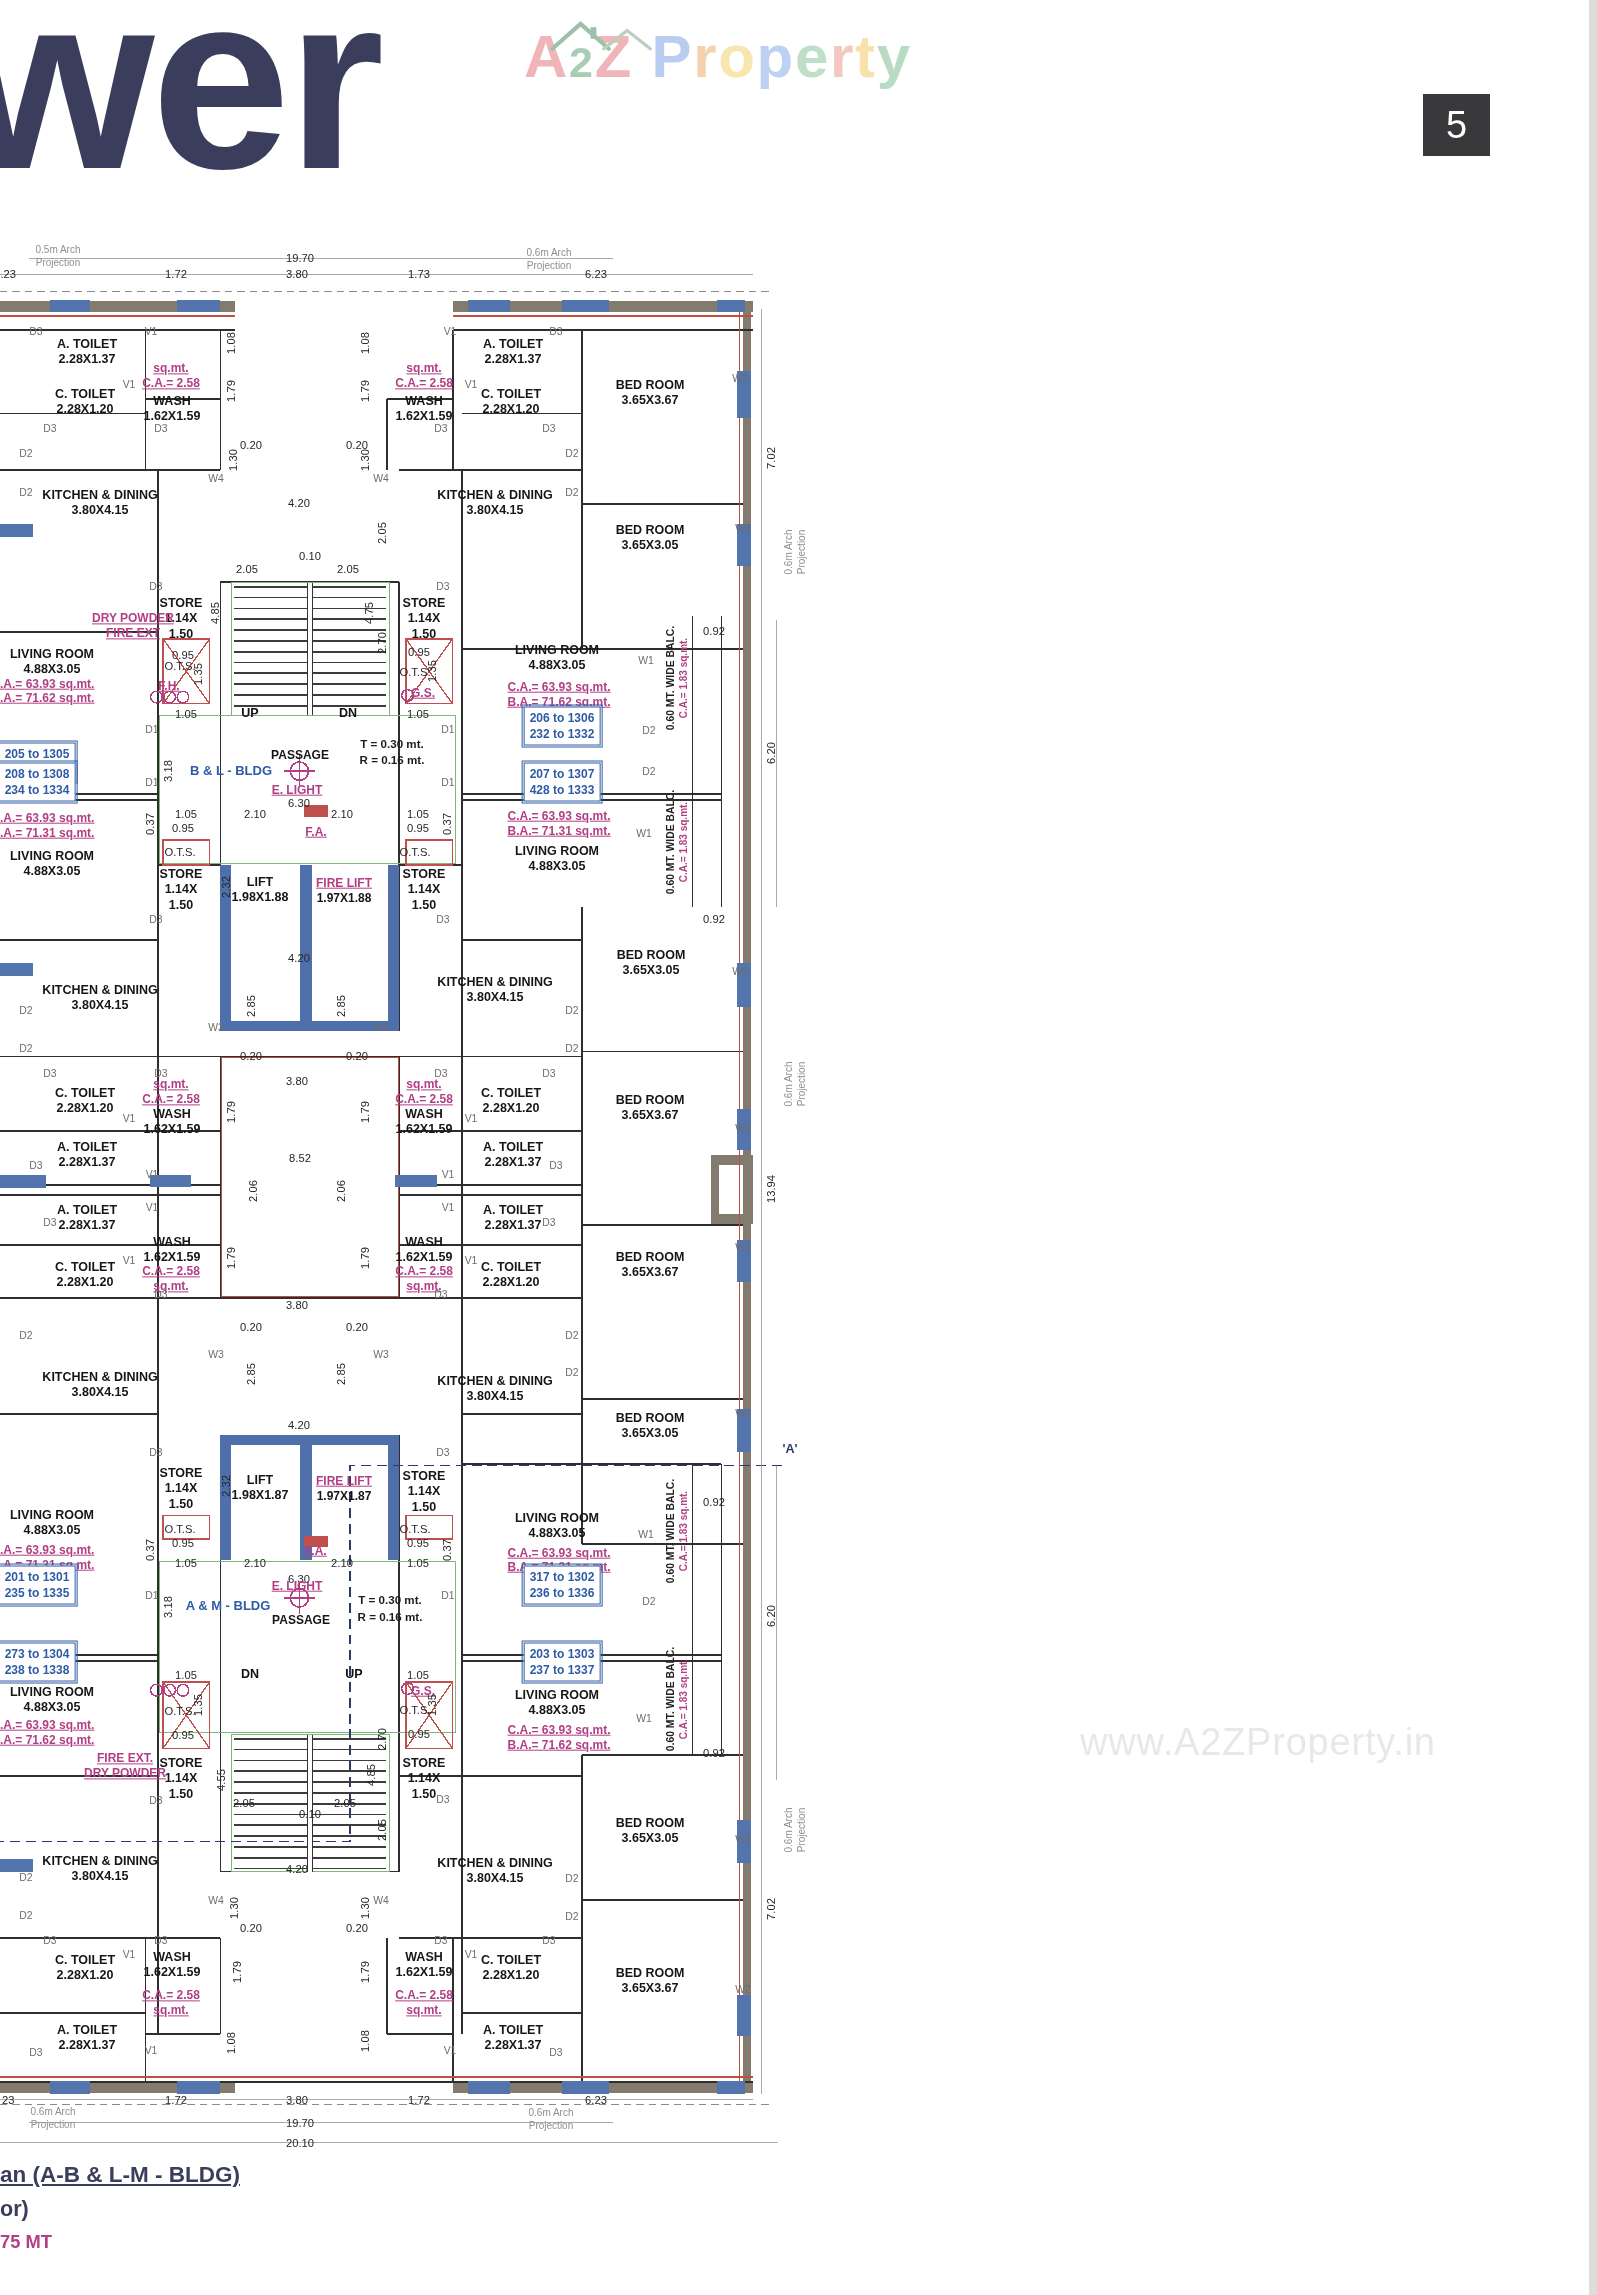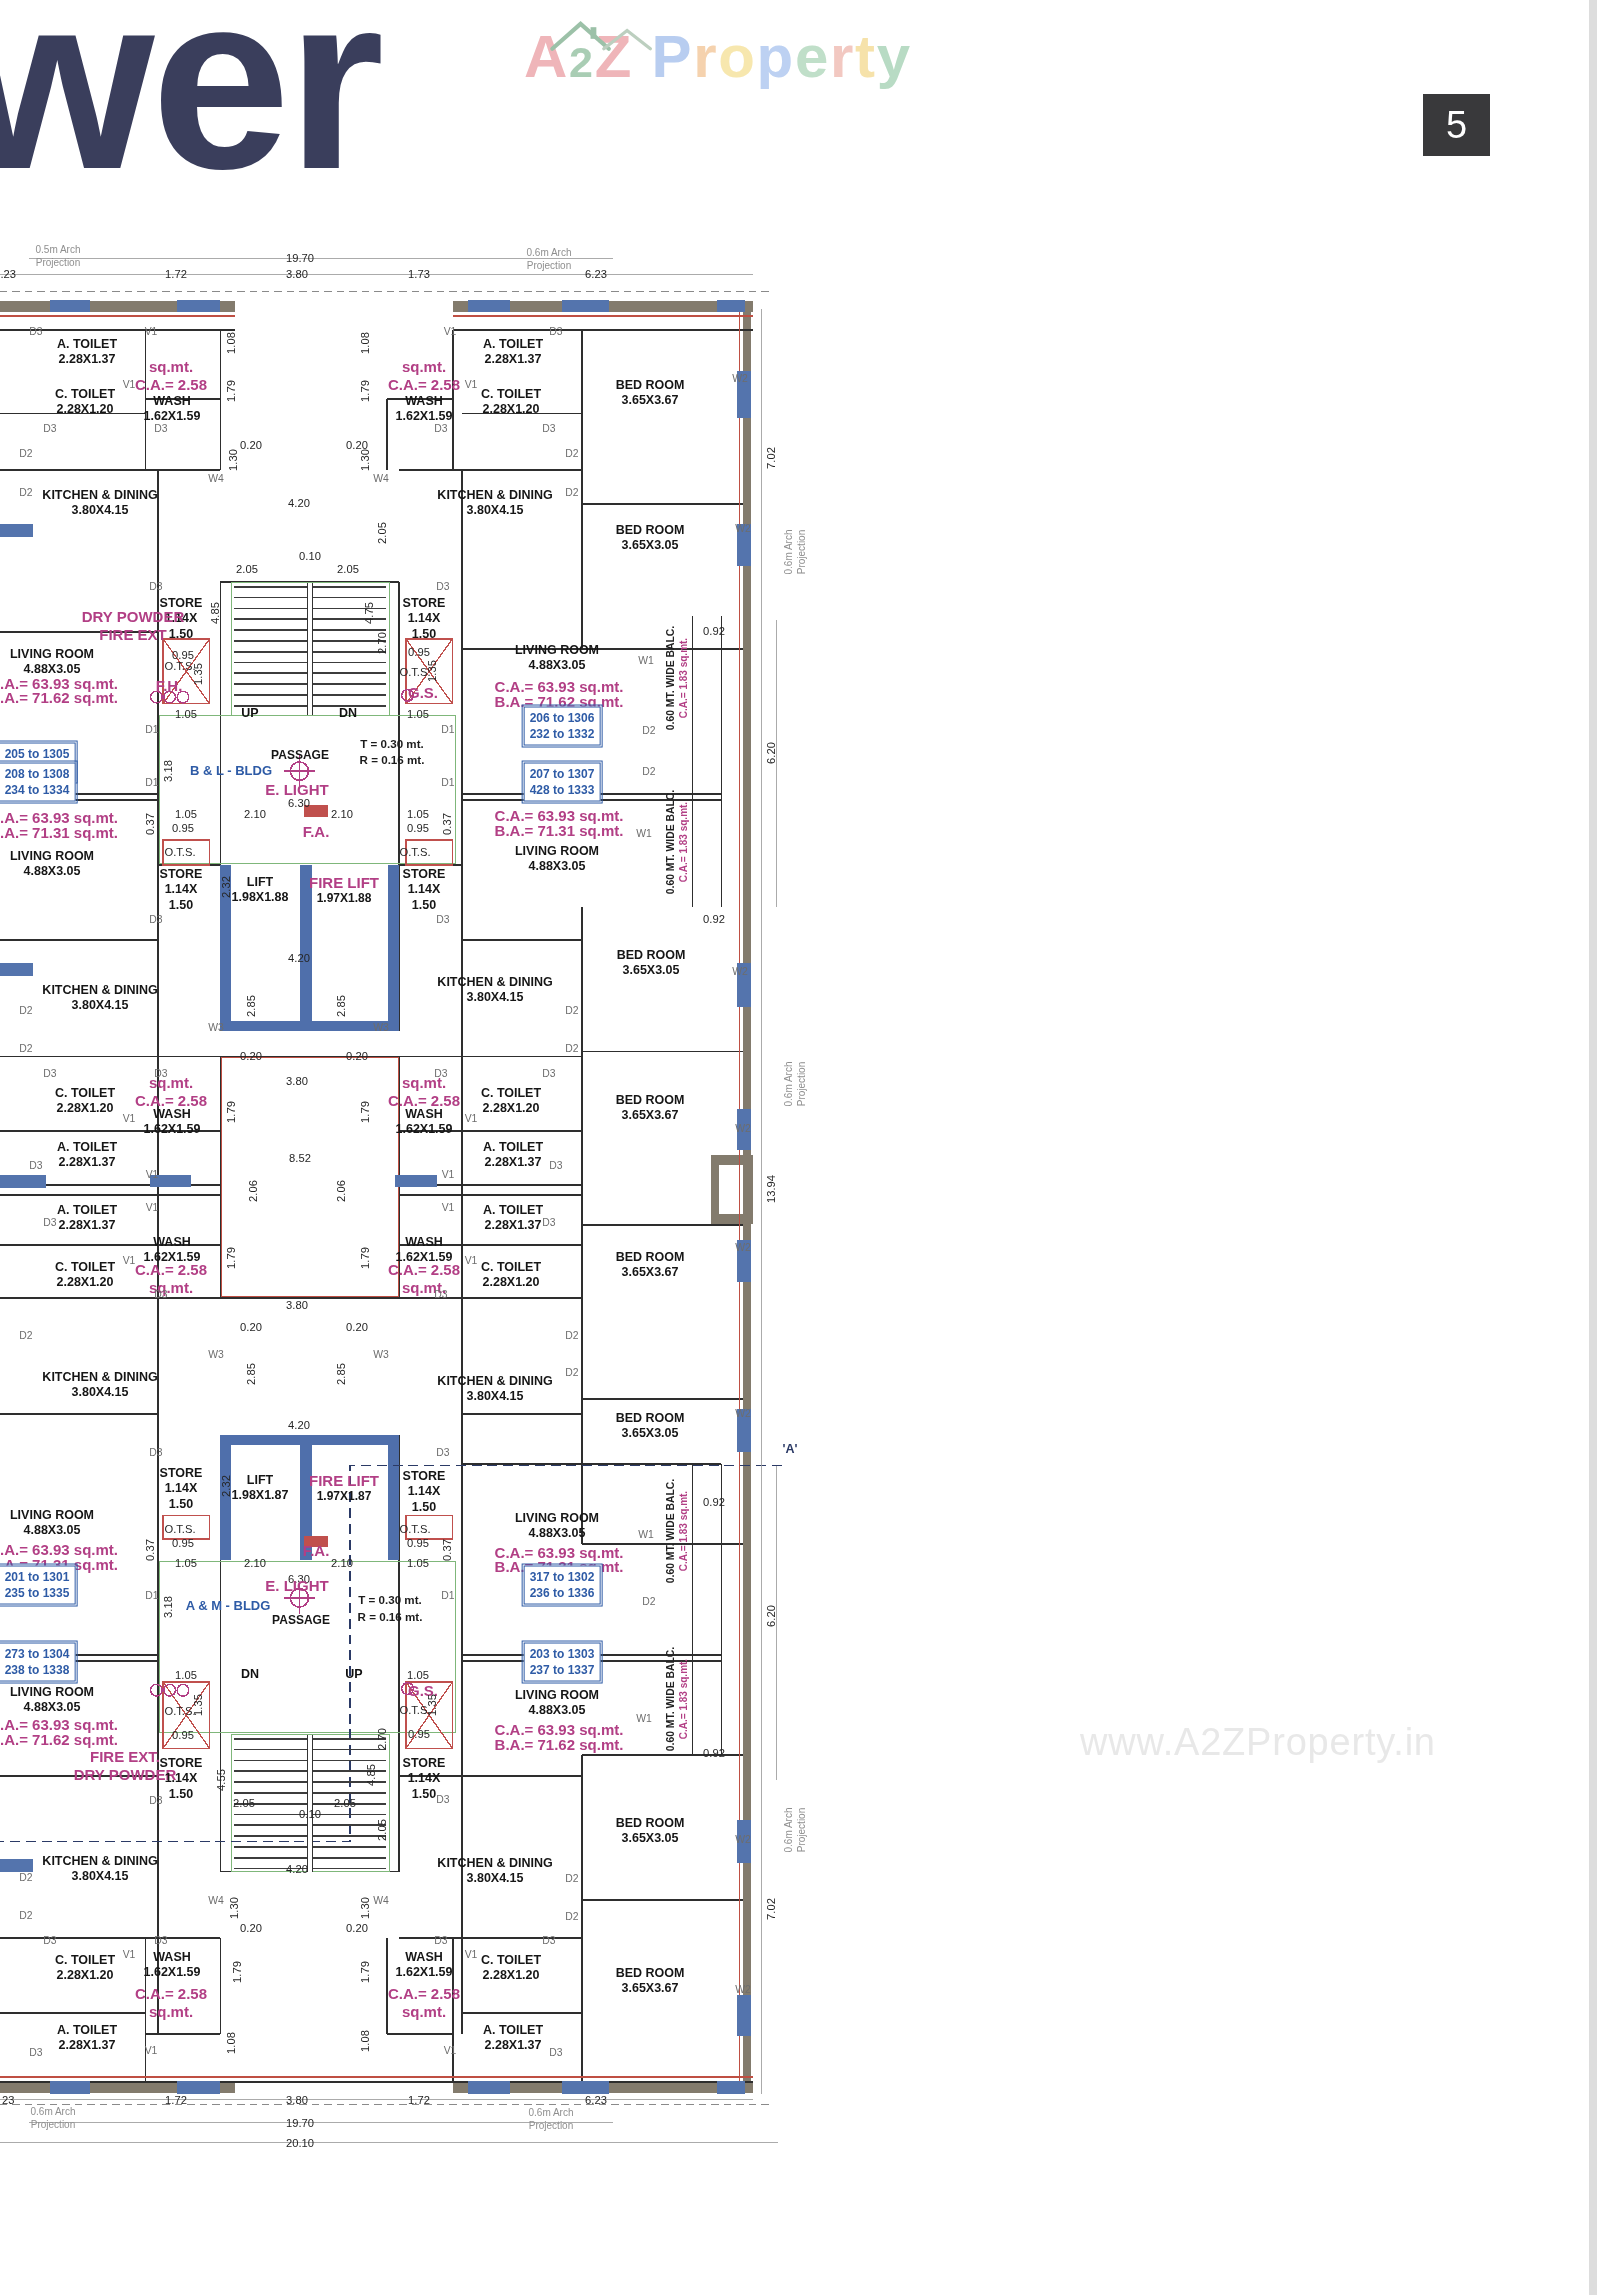--- a/index.html
+++ b/index.html
@@ -31,21 +31,21 @@
   
   #plan-labels{position:absolute;left:0;top:0;width:1597px;height:2295px;}
   .lb{position:absolute;white-space:nowrap;text-align:center;line-height:1.22;}
   .lb-room{font-size:12.5px;font-weight:700;color:#161616;}
   .lb-roomS{font-size:12px;font-weight:700;color:#161616;}
   .lb-updn{font-size:12.5px;font-weight:700;color:#111;}
   .lb-dim{font-size:11.2px;font-weight:400;color:#262626;}
   .lb-dimb{font-size:11.6px;font-weight:700;color:#1c1c1c;}
   .lb-dimv{font-size:10.4px;font-weight:700;color:#222;}
   .lb-tag{font-size:10.4px;font-weight:400;color:#6d6d6d;}
-  .lb-mag{font-size:15px;font-weight:700;color:#b23f85;}
+  .lb-mag{font-size:12px;font-weight:700;color:#b23f85;text-decoration:underline;}
   .lb-magv{font-size:10px;font-weight:700;color:#b23f85;}
   .lb-blue{font-size:13px;font-weight:700;color:#2e5ba6;}
   .lb-gray{font-size:10px;font-weight:400;color:#8f8f8f;line-height:1.25;}
   .lb-nav{font-size:12.5px;font-weight:700;color:#2b3a66;}
 
   .ubox{position:absolute;transform:translate(-50%,-50%);background:#fff;color:#2e5ba6;
         font-size:12px;font-weight:700;line-height:1.4;text-align:center;padding:1.7px 5px;
         border:1.7px solid #2e5ba6;outline:1.2px solid #2e5ba6;outline-offset:1.7px;white-space:nowrap;}
 
   
@@ -1293,16 +1293,21 @@
       <div class="ubox" style="left: 37px; top: 1662px;">
         <div>273 to 1304</div>
         <div>238 to 1338</div>
       </div>
       <div class="ubox" style="left: 562px; top: 1662px;">
         <div>203 to 1303</div>
         <div>237 to 1337</div>
       </div>
     </div>
 
+  <div class="footer">
+    <div class="f1">an (A-B &amp; L-M - BLDG)</div>
+    <div class="f2">or)</div>
+    <div class="f3">75 MT</div>
+  </div>
 
   <div class="right-edge"></div>
 </div>
 
 
 </body></html>

